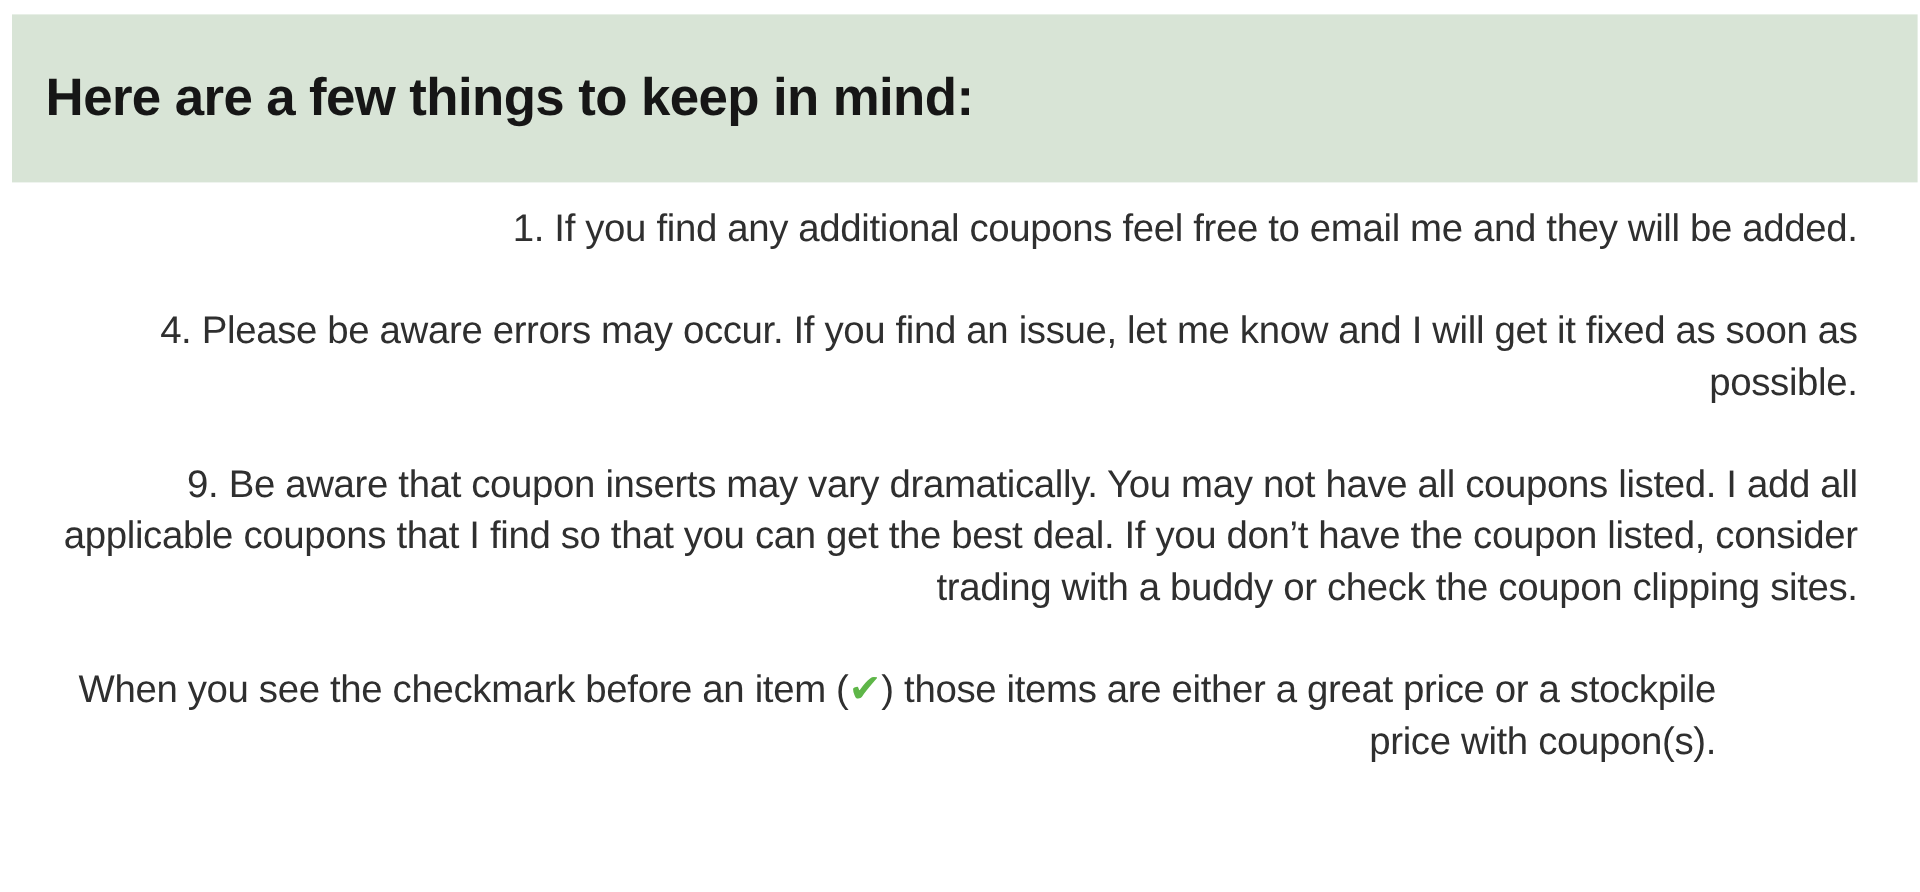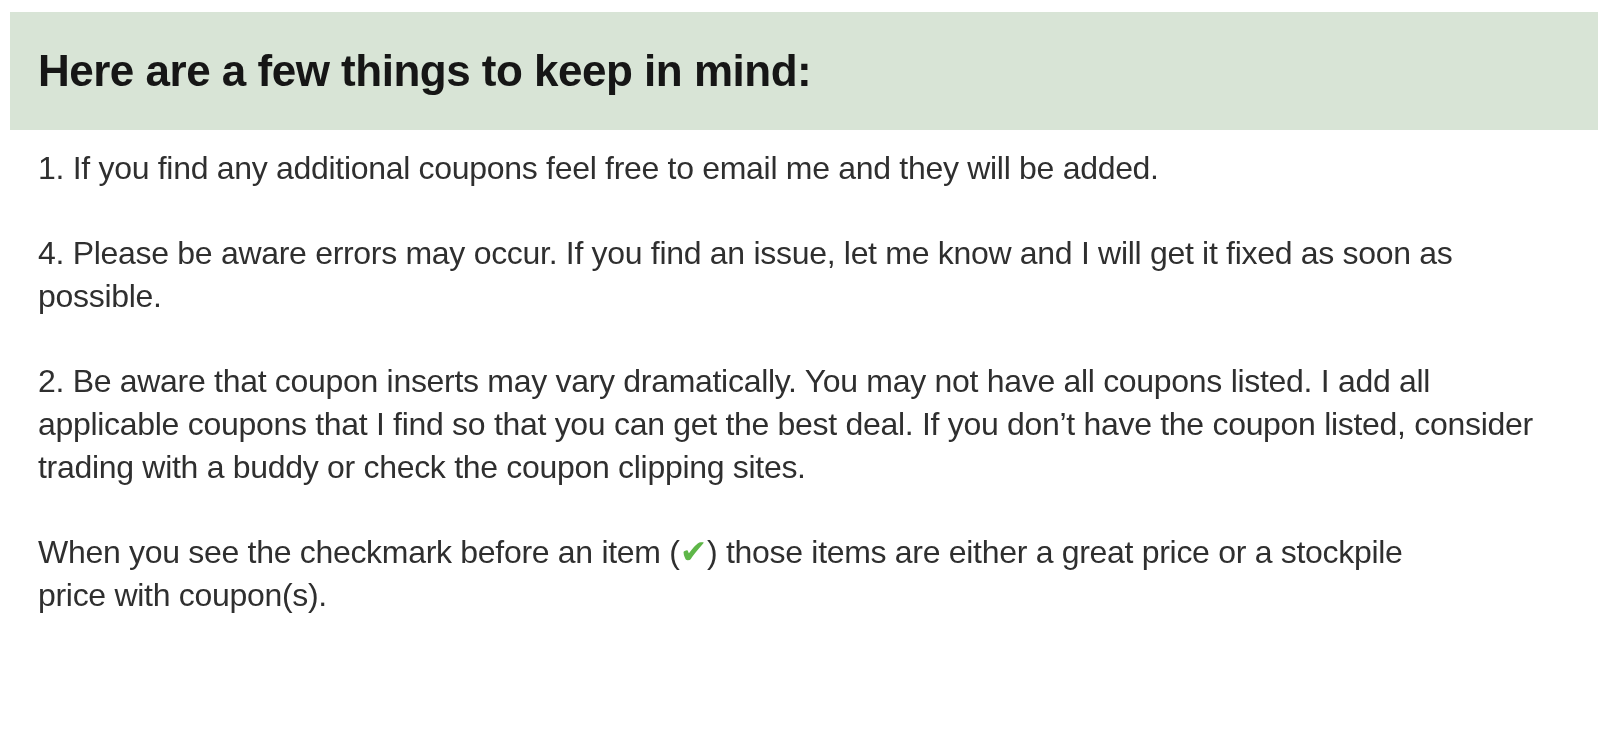--- a/index.html
+++ b/index.html
@@ -10,21 +10,21 @@
   }
   body {
     font-family: "Liberation Sans", "DejaVu Sans", sans-serif;
     color: #2f2f2f;
     position: relative;
     height: 743px;
     overflow: hidden;
   }
   .banner {
     margin: 12px 2px 0 10px;
-    height: 118px;
+    height: 140px;
     background: #d8e4d6;
     display: flex;
     align-items: center;
     padding-left: 28px;
     box-sizing: border-box;
   }
   .banner h1 {
     margin: 0;
     font-size: 44px;
     font-weight: 700;
@@ -35,20 +35,21 @@
   .content {
     padding: 17px 52px 0 38px;
   }
   .content p {
     margin: 0 0 42px 0;
     font-size: 32px;
     line-height: 43px;
     letter-spacing: -0.3px;
     color: #2f2f2f;
     max-width: 1512px;
+    text-align: right;
   }
   .content p.final-note {
     margin-top: 32px;
     margin-bottom: 0;
     max-width: 1392px;
   }
   .check {
     color: #5eb648;
     font-size: 33px;
     line-height: 1;
@@ -57,15 +58,15 @@
 </head>
 <body>
 
 <div class="banner">
   <h1>Here are a few things to keep in mind:</h1>
 </div>
 
 <div class="content">
   <p>1. If you find any additional coupons feel free to email me and they will be added.</p>
   <p>4. Please be aware errors may occur. If you find an issue, let me know and I will get it fixed as soon as possible.</p>
-  <p>2. Be aware that coupon inserts may vary dramatically. You may not have all coupons listed. I add all applicable coupons that I find so that you can get the best deal. If you don’t have the coupon listed, consider trading with a buddy or check the coupon clipping sites.</p>
+  <p>9. Be aware that coupon inserts may vary dramatically. You may not have all coupons listed. I add all applicable coupons that I find so that you can get the best deal. If you don’t have the coupon listed, consider trading with a buddy or check the coupon clipping sites.</p>
   <p class="final-note"><span>When you see the checkmark before an item (</span><span class="check">✔</span><span>) those items are either a great price or a stockpile price with coupon(s).</span></p>
 </div>
 
 </body></html>

